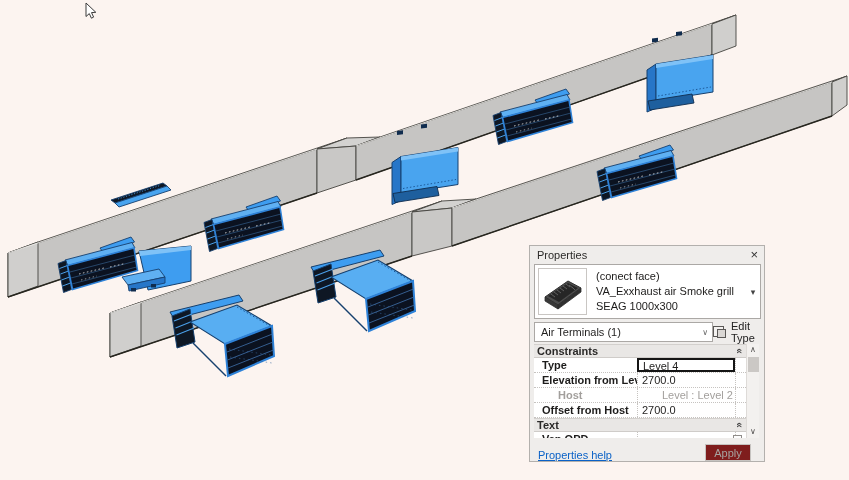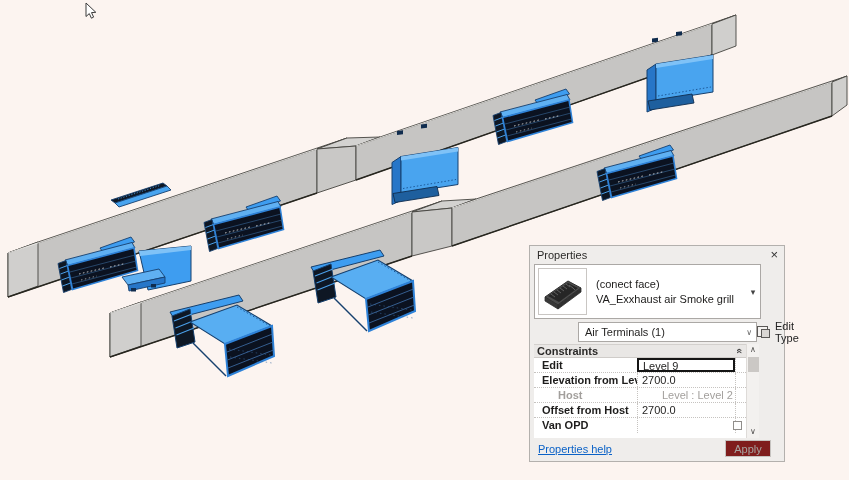--- a/index.html
+++ b/index.html
@@ -2,33 +2,33 @@
 <html><head>
 <meta charset="utf-8">
 <style>
   * { box-sizing: border-box; margin: 0; padding: 0; }
   html,body { width:849px; height:480px; overflow:hidden; }
   body { font-family:"Liberation Sans", sans-serif; background:#fcf4f0; position:relative; }
   #stage { position:absolute; inset:0; width:849px; height:480px; }
   svg.scene { position:absolute; left:0; top:0; }
 
   
-  .props { position:absolute; left:529px; top:245px; width:256px; height:217px;
+  .props { position:absolute; left:529px; top:245px; width:236px; height:217px;
            background:#efedeb; border:1px solid #b3b0ad; font-size:11px; color:#201f1e; z-index:5; }
   .props-header { height:18px; display:flex; align-items:center; justify-content:space-between;
                   padding:0 6px 0 7px; }
   .props-title { font-size:11px; color:#2b2a29; }
   .close-btn { font-size:13px; line-height:10px; color:#333; cursor:default; }
   .type-selector { position:absolute; left:4px; top:18px; width:227px; height:55px; background:#fff;
                    border:1px solid #aba8a5; display:flex; align-items:center; }
   .thumb { width:49px; height:47px; margin:2px 0 2px 3px; border:1px solid #c9c6c3; background:#fff;
            flex:0 0 auto; display:flex; align-items:center; justify-content:center; }
   .type-text { flex:1; padding-left:9px; line-height:15px; font-size:11px; color:#1c1b1a; }
   .type-dd { width:14px; color:#444; font-size:9px; text-align:center; flex:0 0 auto; }
-  .filter-row { position:absolute; left:4px; top:76px; width:229px; height:20px; display:flex;margin-left:44px; }
+  .filter-row { position:absolute; left:4px; top:76px; width:229px; height:20px; display:flex; }
   .combo { width:179px; height:20px; background:#fff; border:1px solid #aba8a5; display:flex;
            align-items:center; justify-content:space-between; padding:0 4px 0 6px; }
   .combo .chev { color:#666; font-size:8px; }
   .edit-type { flex:1; display:flex; align-items:center; justify-content:center; gap:5px;
                color:#222; cursor:default; }
   .et-icon { position:relative; width:13px; height:12px; flex:0 0 auto; }
   .et-icon::before { content:""; position:absolute; left:0; top:0; width:9px; height:9px;
                      border:1px solid #5a5856; background:#f4f2f0; }
   .et-icon::after { content:""; position:absolute; right:0; bottom:0; width:7px; height:7px;
                     border:1px solid #5a5856; background:#dad7d4; }
@@ -48,21 +48,21 @@
   .prow.readonly .pvalue { font-weight:normal; }
   .prow.partial { border-bottom:none; }
   .checkbox { position:absolute; right:4px; top:3px; width:9px; height:9px; border:1px solid #908d8a;
               background:#fdfdfd; }
   .vscroll { width:13px; height:94px; background:#f3f1ef; border-left:1px solid #dedbd8;
              display:flex; flex-direction:column; align-items:center; }
   .sb-btn { width:13px; height:12px; font-size:8px; color:#4d4c4b; text-align:center; line-height:12px; }
   .sb-thumb { width:11px; height:15px; background:#cbc8c5; margin-top:1px; }
   .sb-track { flex:1; }
   .bottom-bar { position:absolute; left:0; bottom:0; width:100%; height:25px; display:flex;
-                align-items:center; justify-content:space-between; padding:0 13px 0 8px; }
+                align-items:flex-end; justify-content:space-between; padding:0 13px 0 8px; }
   .help-link { color:#0b62c7; text-decoration:underline; cursor:pointer; }
   .apply-btn { width:46px; height:17px; background:#7f1d1d; border:1px solid #c6c3c0; color:#a6a3a0;
                font-size:11px; font-family:"Liberation Sans",sans-serif; }
 </style>
 </head>
 <body>
 
 <div id="stage">
 
 <svg class="scene" width="849" height="480" viewBox="0 0 849 480">
@@ -211,20 +211,21 @@
           <line x1="22" y1="15" x2="26" y2="18"></line>
               <line x1="25" y1="13" x2="29" y2="16"></line>
           <line x1="28" y1="14" x2="32" y2="17"></line>
               <line x1="31" y1="16" x2="34" y2="19"></line>
         </g>
       </svg>
     </div>
     <div class="type-text">
       <div>(conect face)</div>
       <div>VA_Exxhaust air Smoke grill</div>
+      <div>SEAG 1000x300</div>
     </div>
     <span class="type-dd">▾</span>
   </div>
 
   <div class="filter-row">
     <div class="combo">
       <span>Air Terminals (1)</span>
       <span class="chev">∨</span>
     </div>
     <div class="edit-type">
@@ -233,38 +234,42 @@
     </div>
   </div>
 
   <div class="grid-wrap">
     <div class="pgrid">
       <div class="sec-header">
         <span>Constraints</span>
         <span class="collapse-ic">«</span>
       </div>
       <div class="prow">
-        <div class="plabel">Edit</div>
-        <div class="pvalue selected">Level 9</div>
+        <div class="plabel">Type</div>
+        <div class="pvalue selected">Level 4</div>
         <div class="pstub"></div>
       </div>
       <div class="prow">
         <div class="plabel">Elevation from Level</div>
         <div class="pvalue">2700.0</div>
         <div class="pstub"></div>
       </div>
       <div class="prow readonly">
         <div class="plabel">Host</div>
         <div class="pvalue">Level : Level 2</div>
         <div class="pstub"></div>
       </div>
       <div class="prow">
         <div class="plabel">Offset from Host</div>
         <div class="pvalue">2700.0</div>
         <div class="pstub"></div>
+      </div>
+      <div class="sec-header">
+        <span>Text</span>
+        <span class="collapse-ic">«</span>
       </div>
       <div class="prow partial">
         <div class="plabel">Van OPD</div>
         <div class="pvalue"></div>
         <div class="pstub"></div>
         <span class="checkbox"></span>
       </div>
     </div>
     <div class="vscroll">
       <div class="sb-btn">∧</div>

